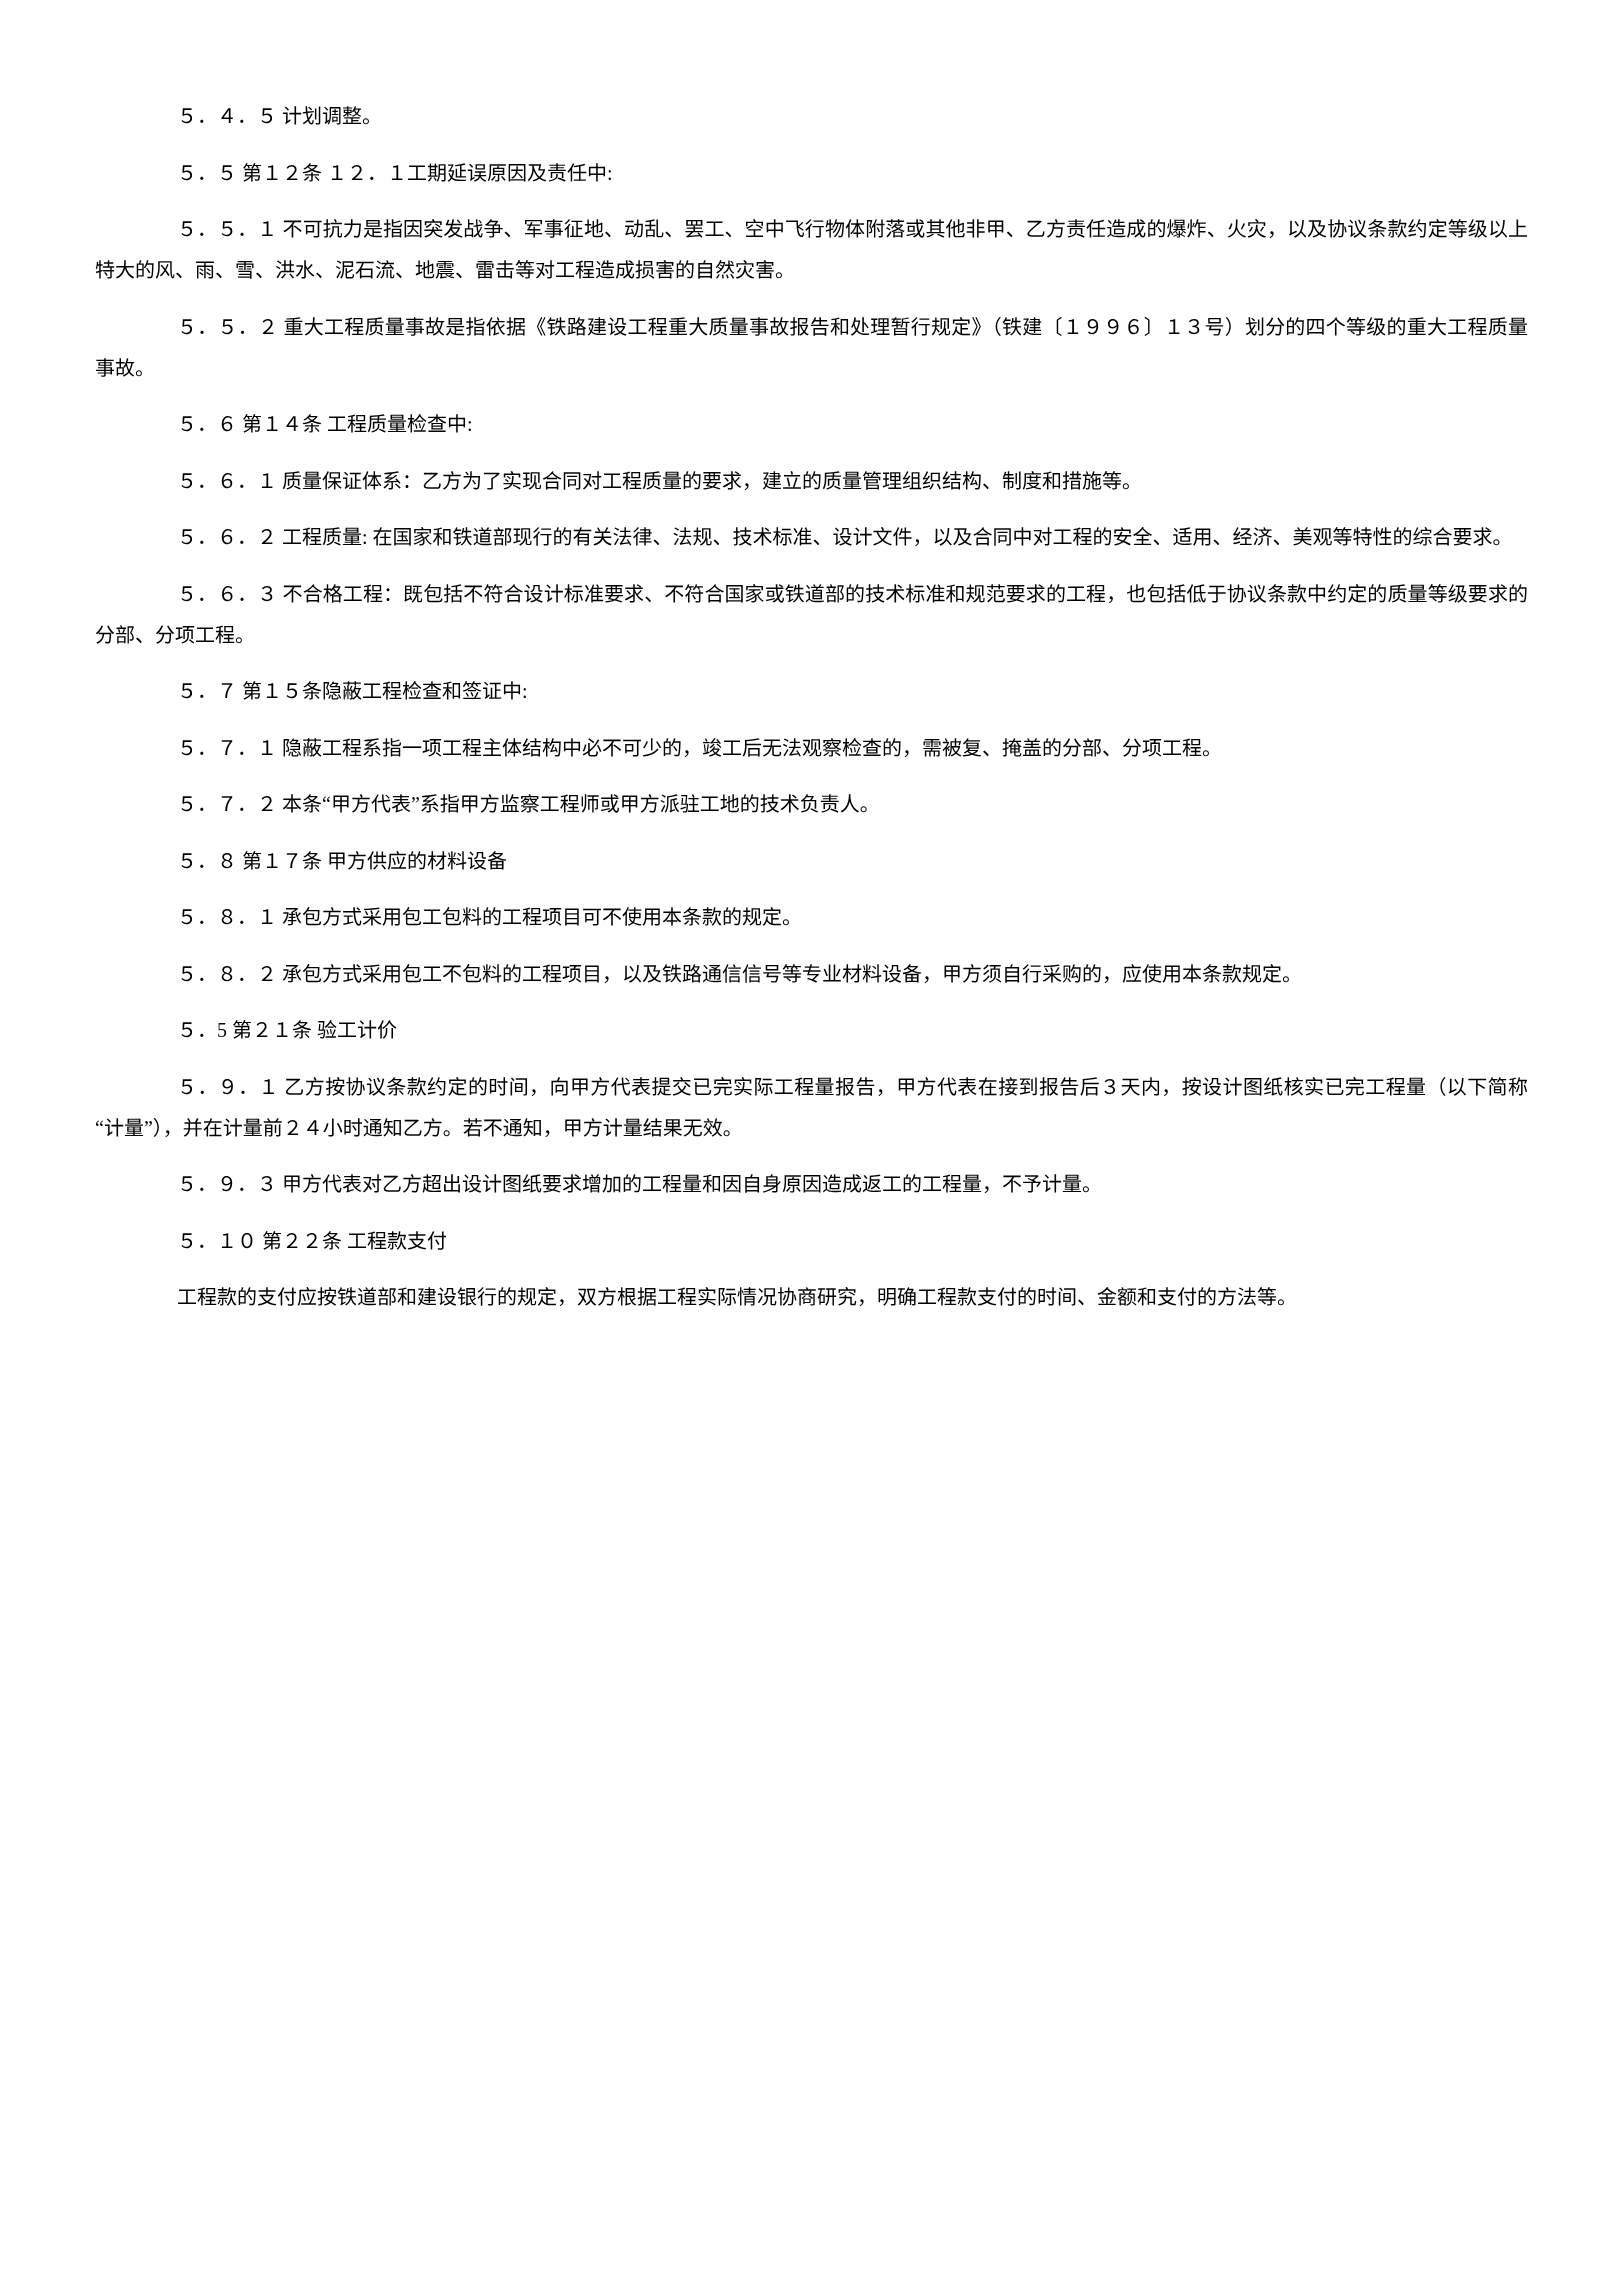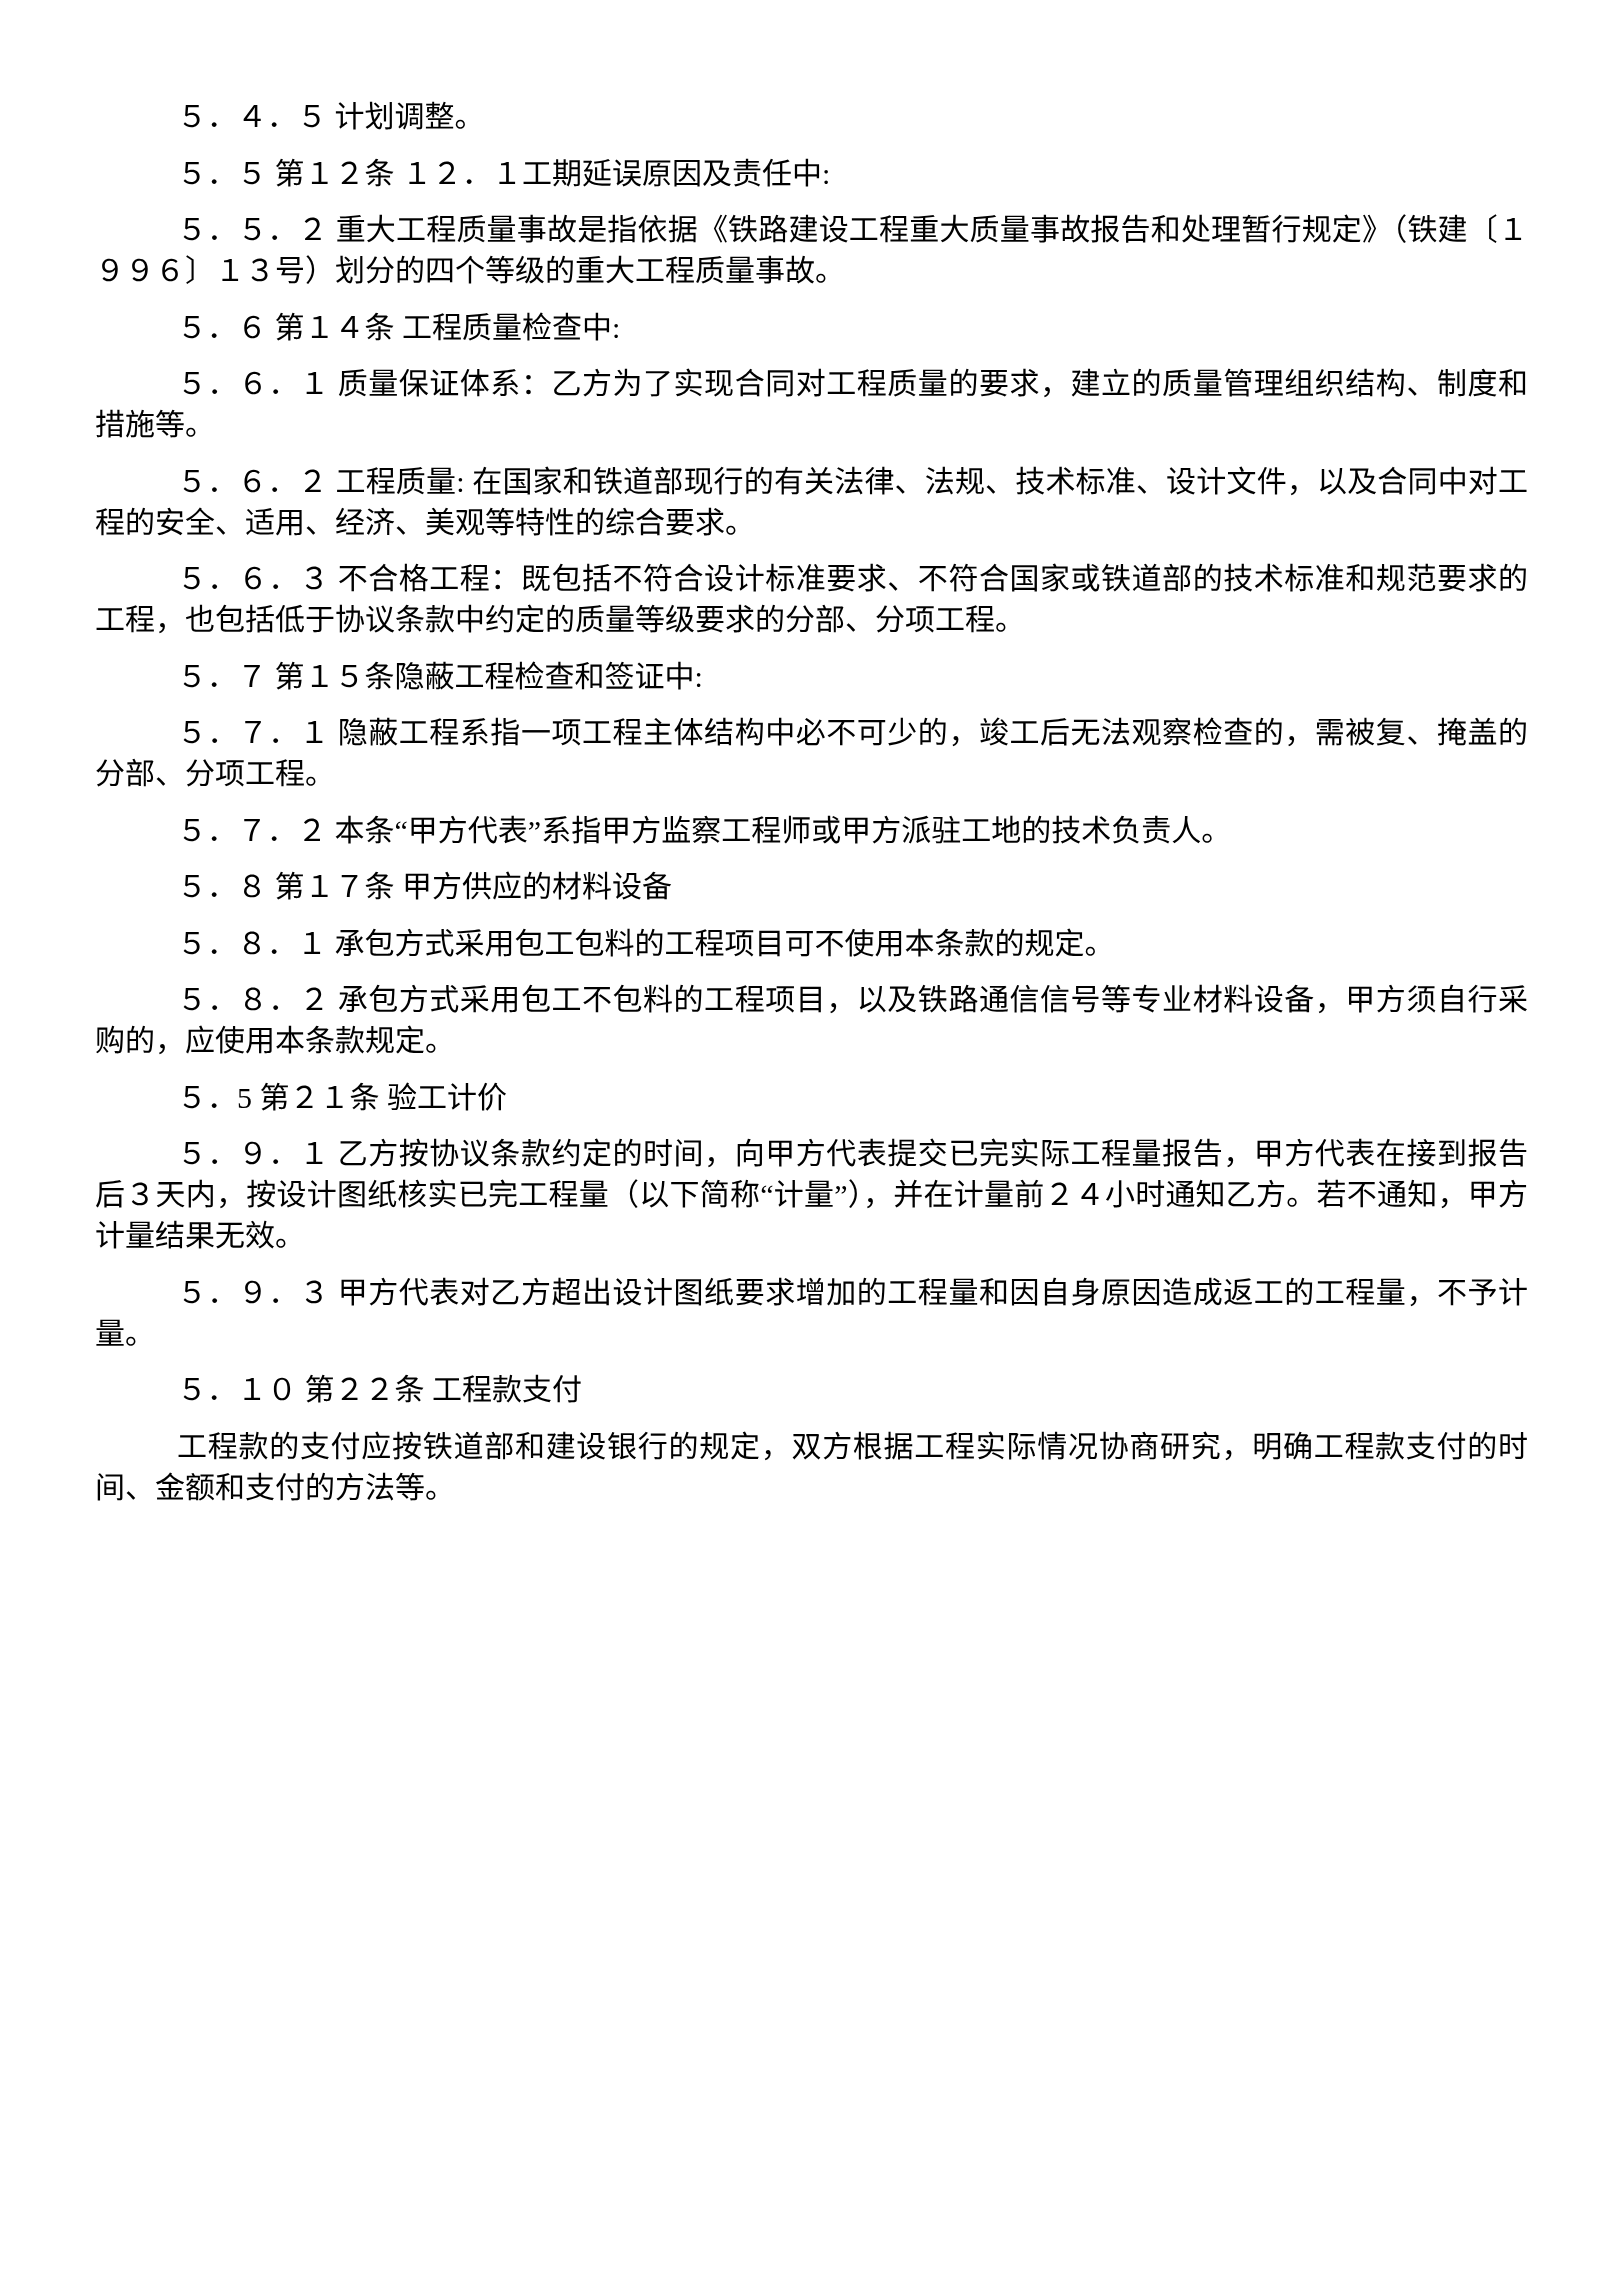--- a/index.html
+++ b/index.html
@@ -16,34 +16,35 @@
   }
   .page {
     box-sizing: border-box;
     width: 1623px;
     height: 2294px;
     padding: 96px 95px 0 95px;
     background: #ffffff;
   }
   .doc p {
     margin: 0 0 15.5px 0;
-    font-size: 30px;
+    font-size: 20px;
     line-height: 41px;
     text-indent: 82px;
     text-align: justify;
     word-break: break-all;
     color: #000000;
   }
 </style>
 </head>
 <body>
 
 <div class="page doc">
   <p>５．４．５ 计划调整。</p>
   <p>５．５ 第１２条 １２．１工期延误原因及责任中:</p>
+  <p>５．５．１ 不可抗力是指因突发战争、军事征地、动乱、罢工、空中飞行物体附落或其他非甲、乙方责任造成的爆炸、火灾，以及协议条款约定等级以上特大的风、雨、雪、洪水、泥石流、地震、雷击等对工程造成损害的自然灾害。</p>
   <p>５．５．２ 重大工程质量事故是指依据《铁路建设工程重大质量事故报告和处理暂行规定》（铁建〔１９９６〕１３号）划分的四个等级的重大工程质量事故。</p>
   <p>５．６ 第１４条 工程质量检查中:</p>
   <p>５．６．１ 质量保证体系：乙方为了实现合同对工程质量的要求，建立的质量管理组织结构、制度和措施等。</p>
   <p>５．６．２ 工程质量: 在国家和铁道部现行的有关法律、法规、技术标准、设计文件，以及合同中对工程的安全、适用、经济、美观等特性的综合要求。</p>
   <p>５．６．３ 不合格工程：既包括不符合设计标准要求、不符合国家或铁道部的技术标准和规范要求的工程，也包括低于协议条款中约定的质量等级要求的分部、分项工程。</p>
   <p>５．７ 第１５条隐蔽工程检查和签证中:</p>
   <p>５．７．１ 隐蔽工程系指一项工程主体结构中必不可少的，竣工后无法观察检查的，需被复、掩盖的分部、分项工程。</p>
   <p>５．７．２ 本条“甲方代表”系指甲方监察工程师或甲方派驻工地的技术负责人。</p>
   <p>５．８ 第１７条 甲方供应的材料设备</p>
   <p>５．８．１ 承包方式采用包工包料的工程项目可不使用本条款的规定。</p>

